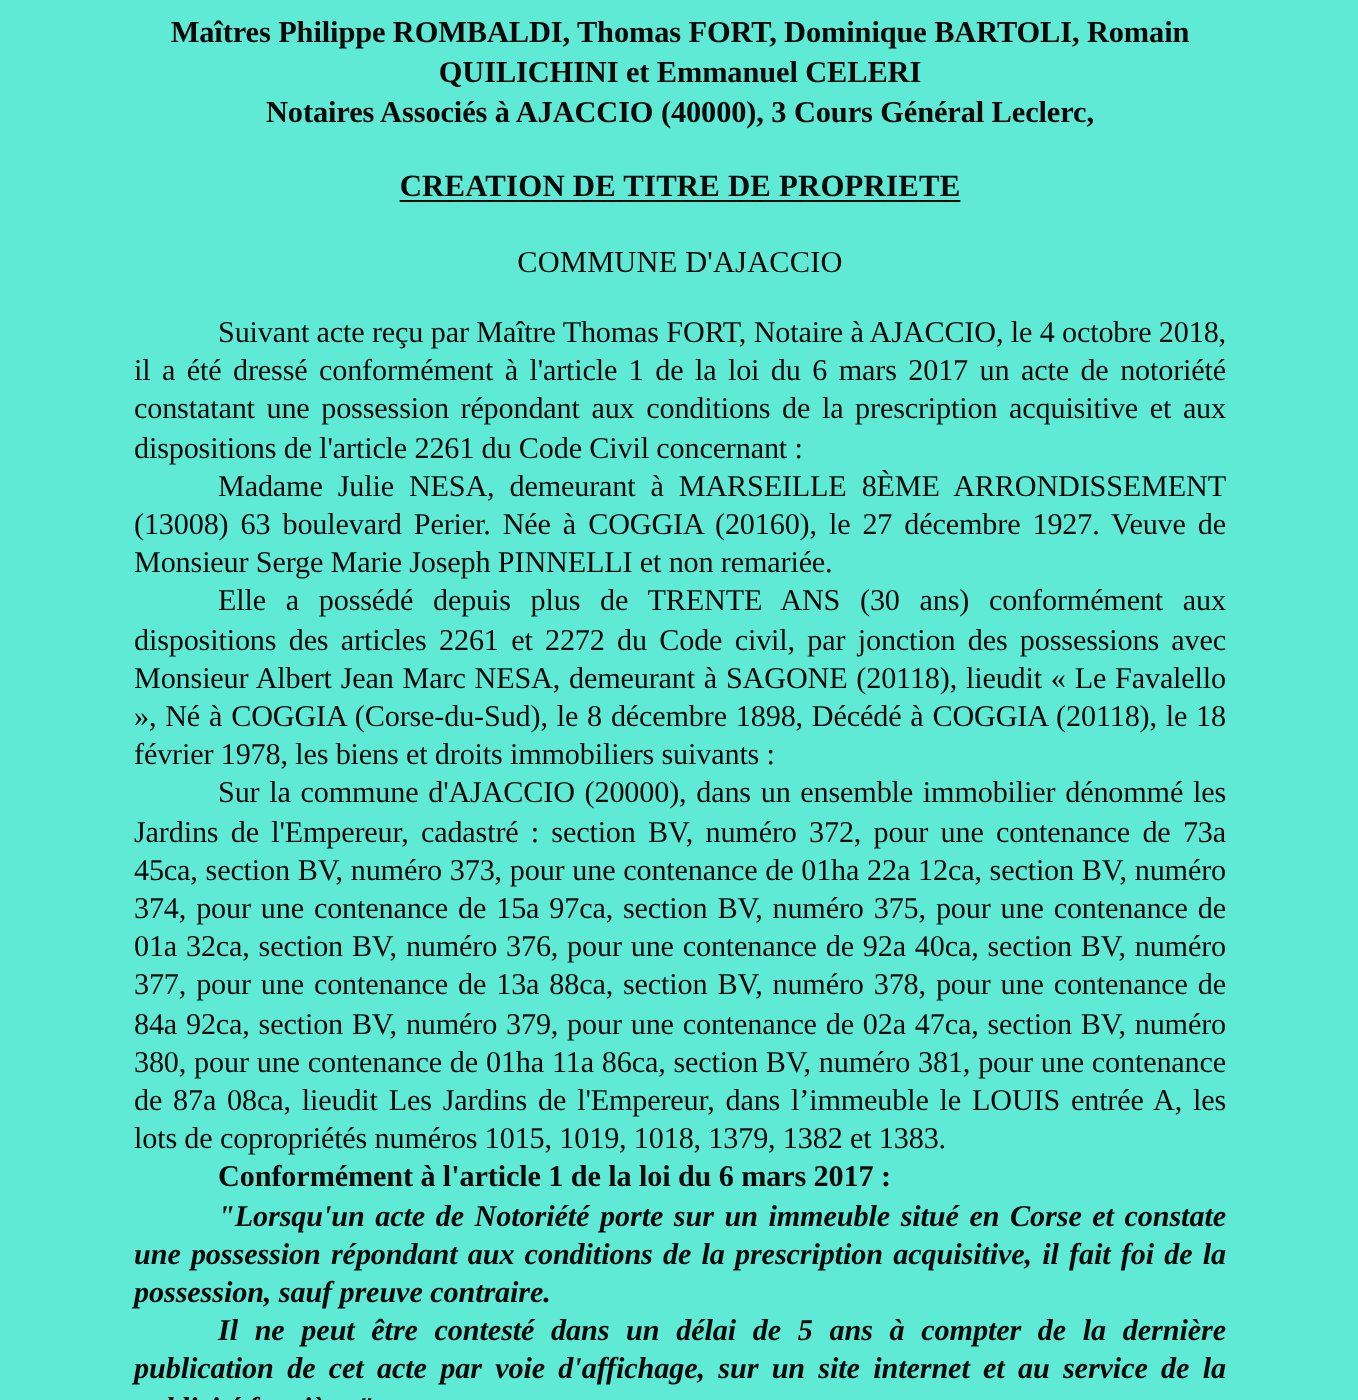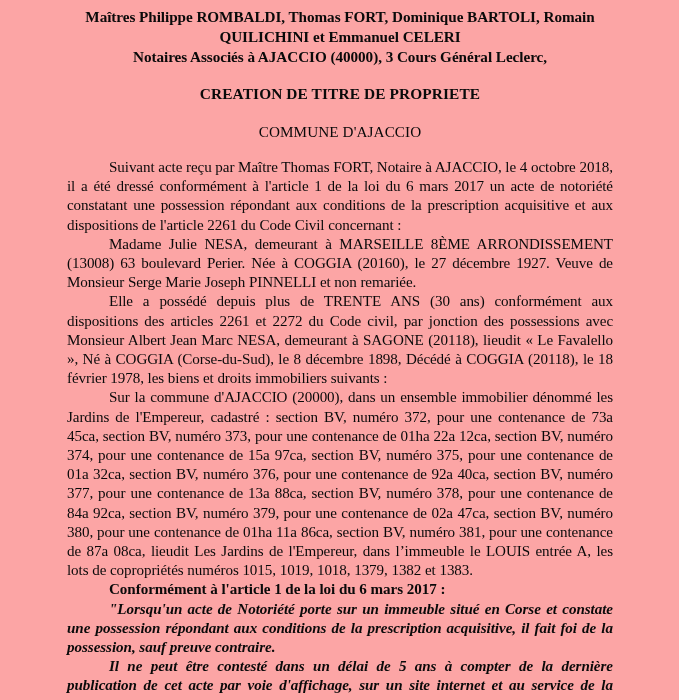--- a/index.html
+++ b/index.html
@@ -14,38 +14,39 @@
     font-family: "Liberation Serif", "DejaVu Serif", serif;
     color: #0a0a0a;
     -webkit-font-smoothing: none;
   }
   .page {
     position: relative;
     width: 679px;
     height: 700px;
     box-sizing: border-box;
     padding: 4px 66px 0 67px;
-    background: #fca5a5;
+    background: #5eead4;
   }
   .hdr {
     text-align: center;
     font-weight: bold;
     font-size: 15.2px;
     line-height: 20px;
     letter-spacing: -0.05px;
     margin: 0;
   }
   .hdr-block {
     margin-top: 3px;
   }
   .title-main {
     text-align: center;
     font-weight: bold;
     font-size: 15.4px;
     line-height: 20px;
+    text-decoration: underline;
     text-underline-offset: 2px;
     margin: 17px 0 0 0;
     letter-spacing: 0.1px;
   }
   .title-sub {
     text-align: center;
     font-weight: normal;
     font-size: 15.2px;
     line-height: 20px;
     margin: 18px 0 0 0;

